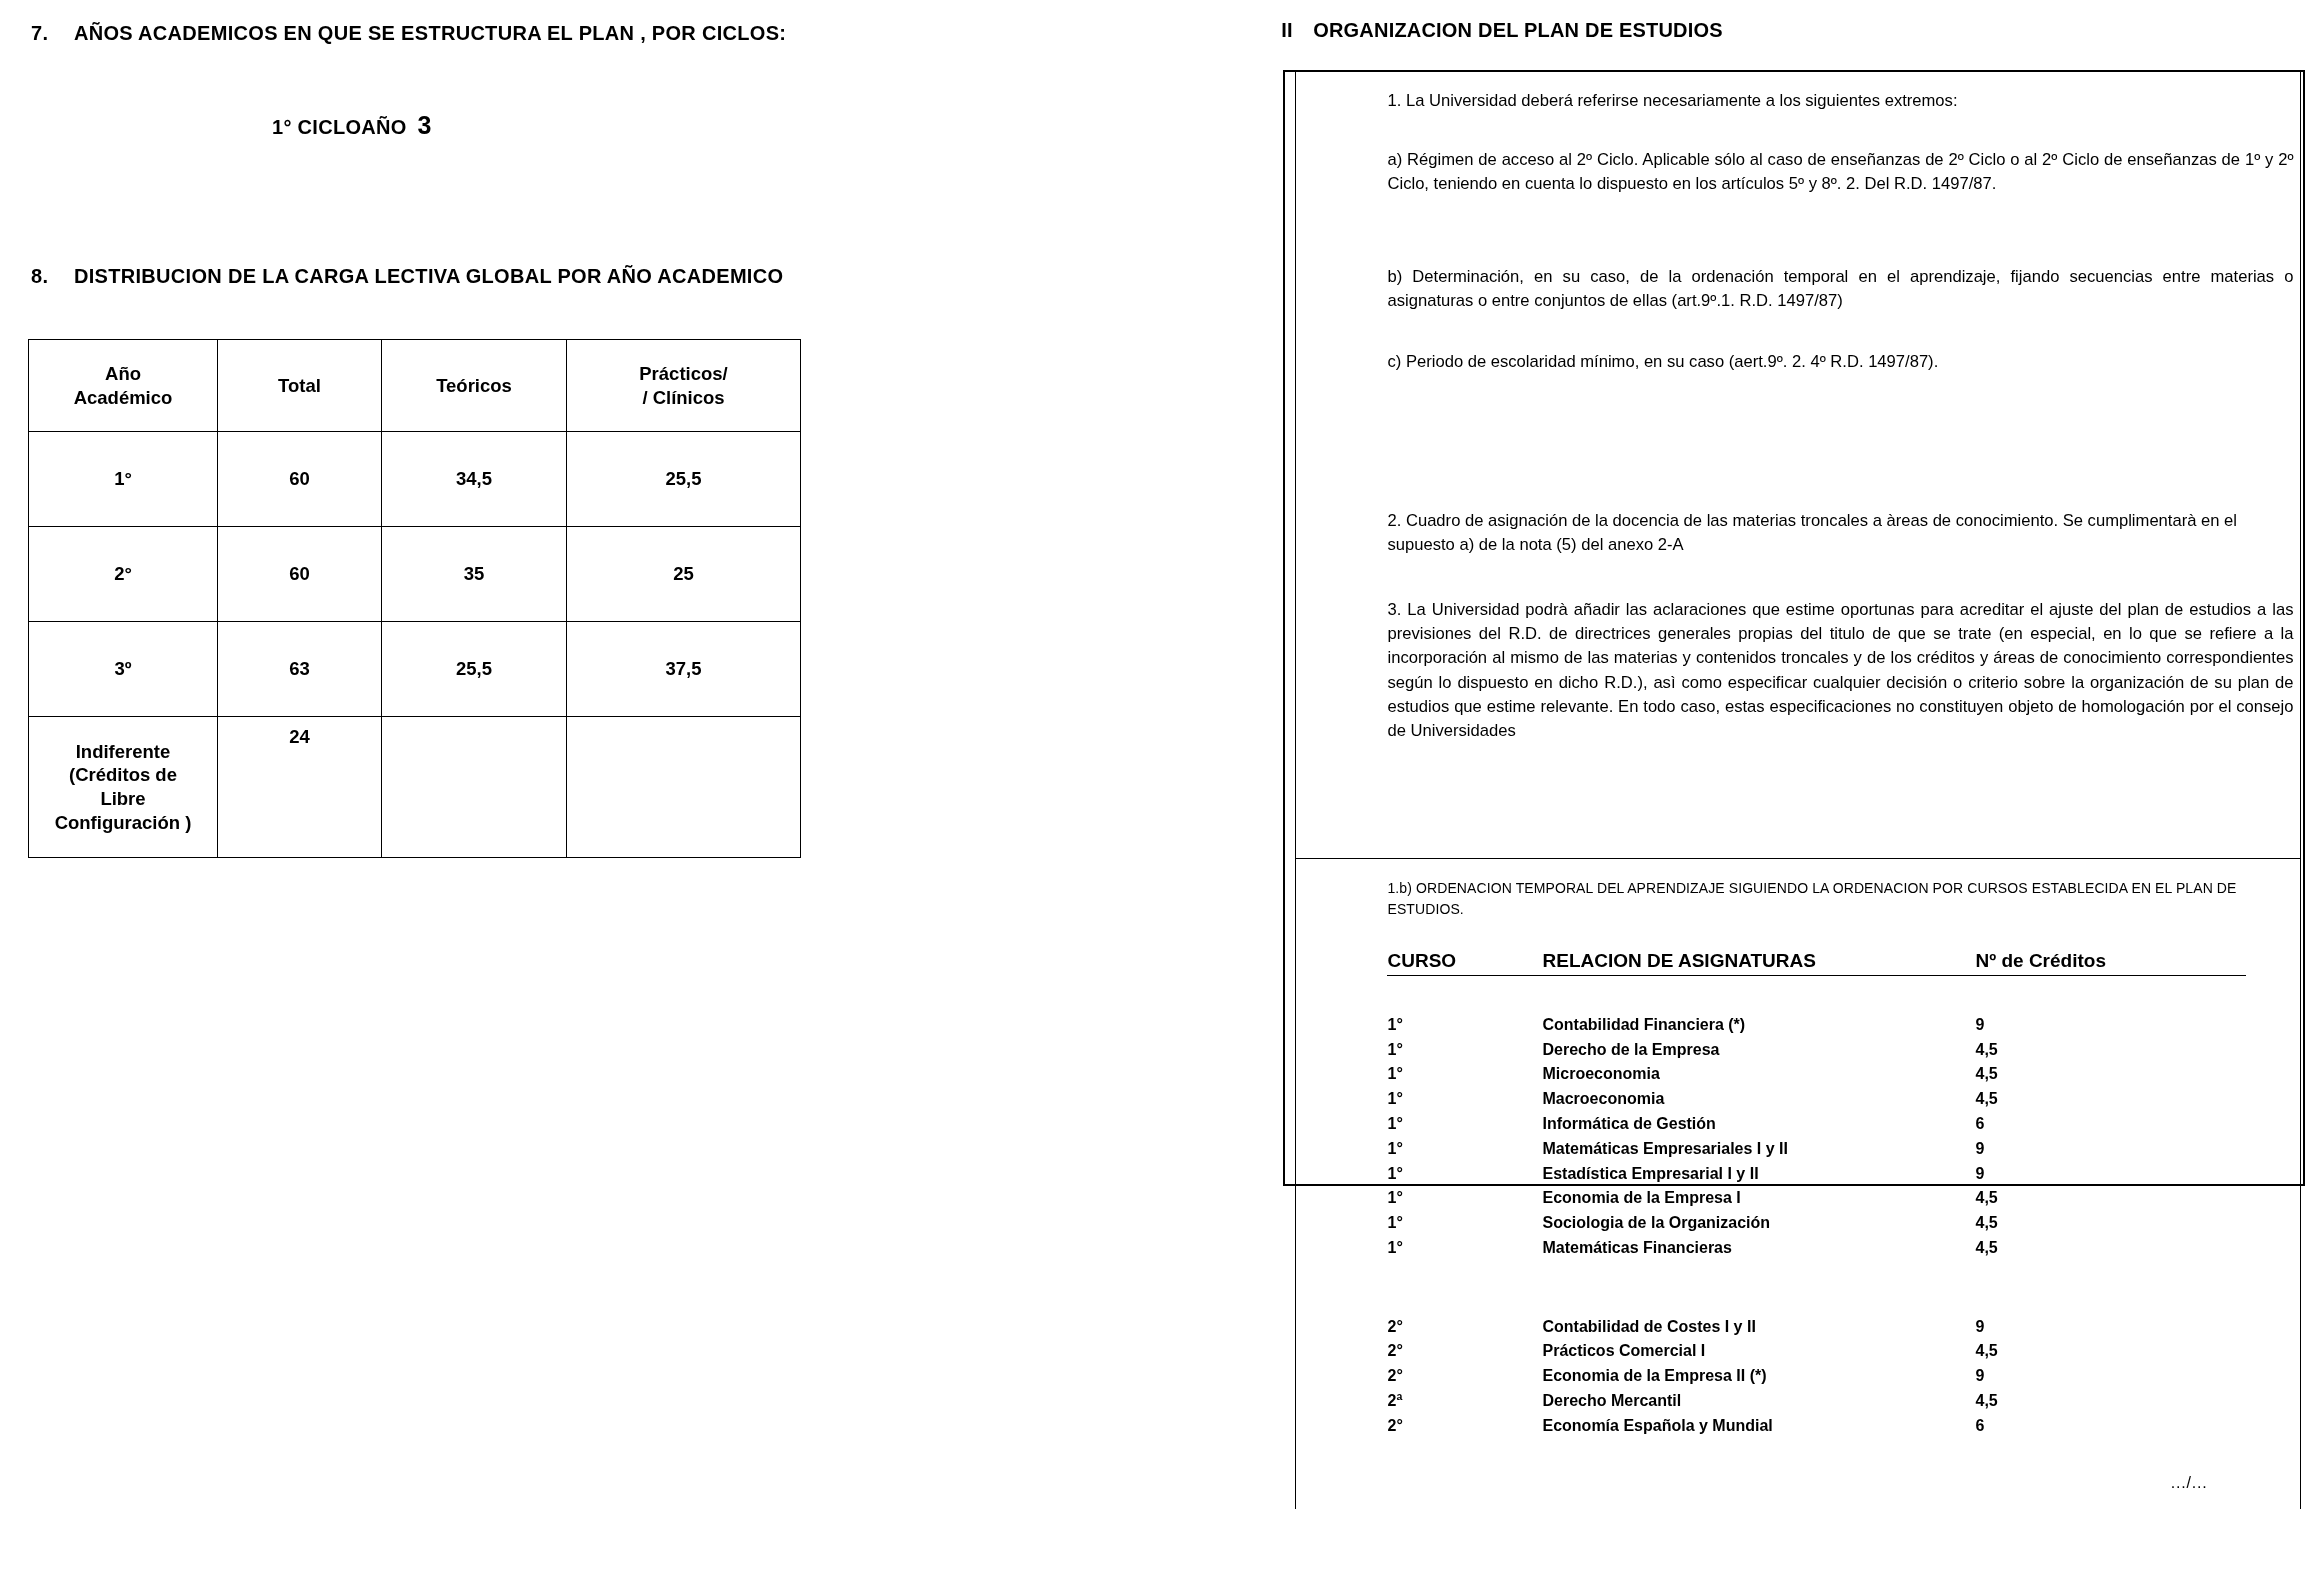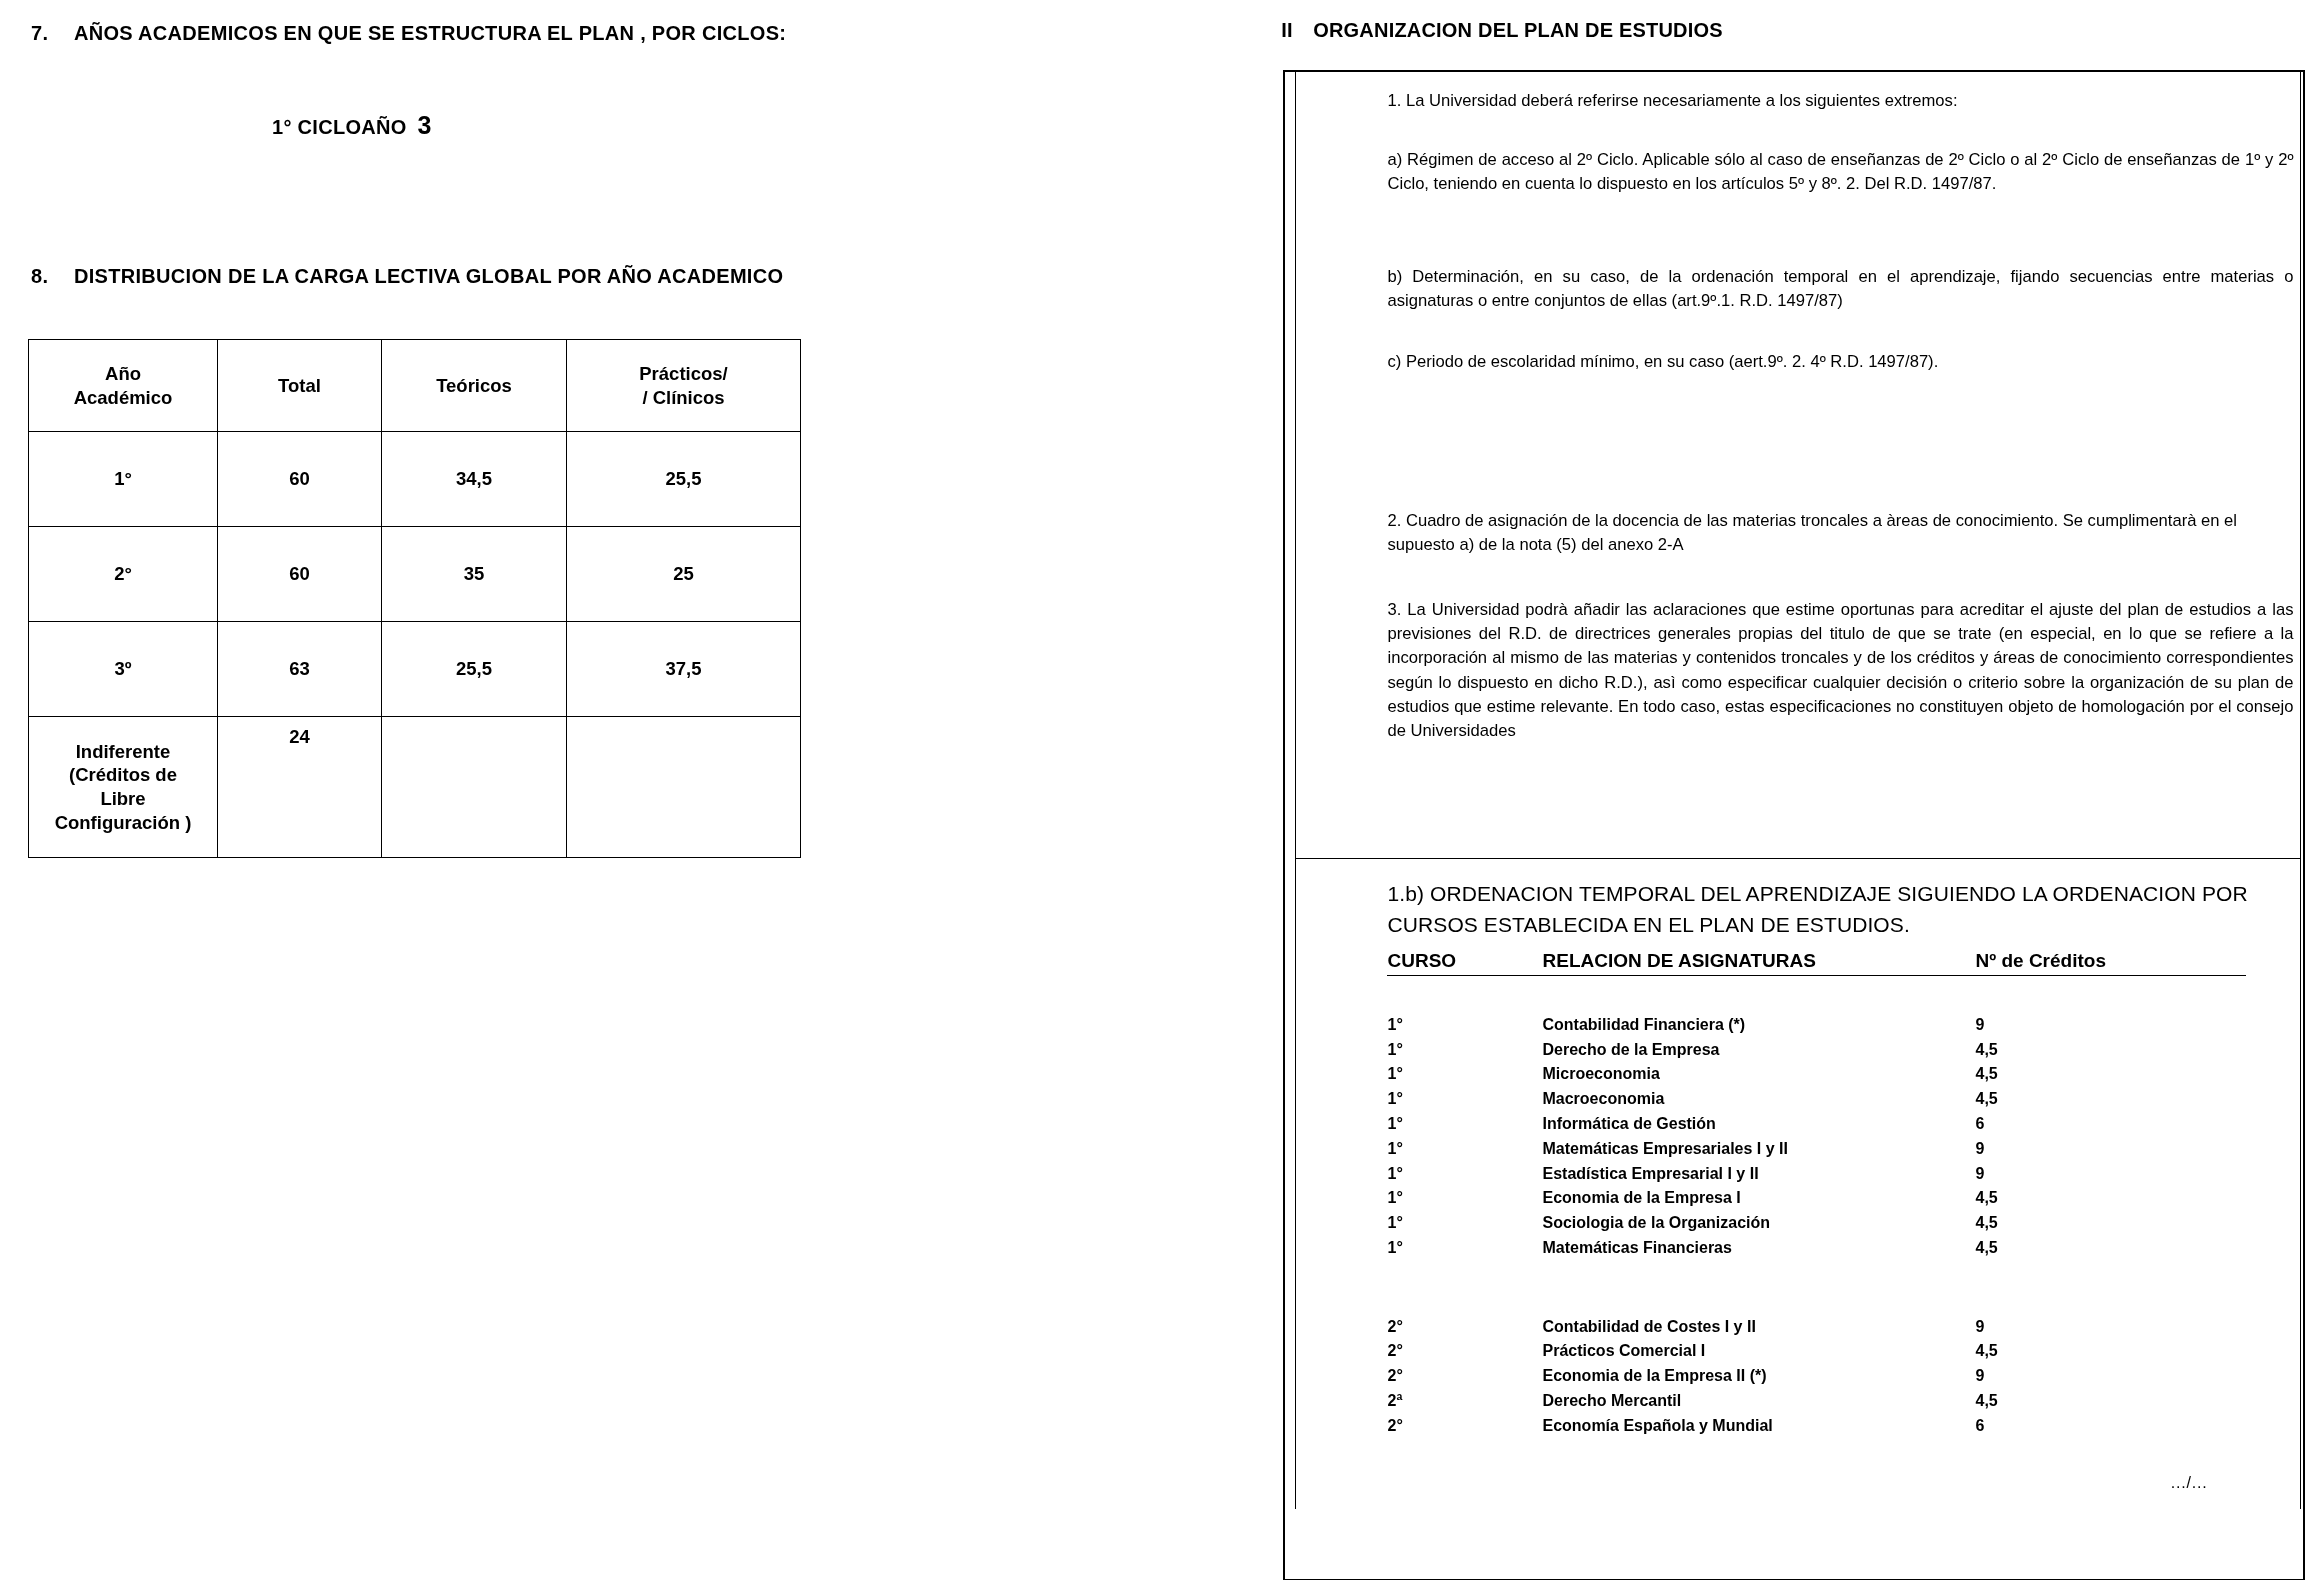--- a/index.html
+++ b/index.html
@@ -110,21 +110,21 @@
   #organizacion-heading .roman {
     display: inline-block;
     width: 32px;
   }
 
   #outer-box {
     position: absolute;
     left: 7.7px;
     top: 70px;
     width: 1022px;
-    height: 1511px;
+    height: 1116px;
     border: 2.3px solid #000000;
     box-sizing: border-box;
   }
 
   #inner-box-top {
     position: absolute;
     left: 10.8px;
     top: 0px;
     width: 1006px;
     height: 787px;
@@ -168,21 +168,21 @@
   #para-d  { left: 91px; top: 334px; width: 906px; text-align: justify; }
   #para-2  { left: 91px; top: 437px; width: 906px; }
   #para-3  { left: 91px; top: 526px; width: 906px; text-align: justify; }
 
   
   #ordenacion-title {
     position: absolute;
     left: 91px;
     top: 18.5px;
     width: 881px;
-    font-size: 21px;
+    font-size: 14px;
     line-height: 1.5;
     letter-spacing: 0.1px;
   }
 
   #asignaturas-table {
     position: absolute;
     left: 91px;
     top: 91px;
     width: 858px;
     border-collapse: collapse;

